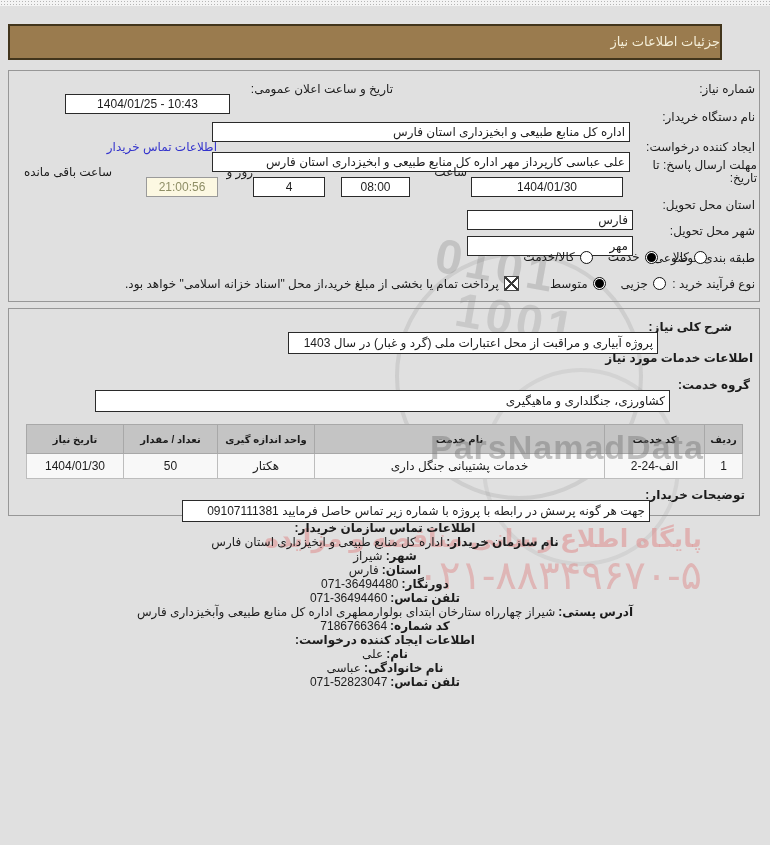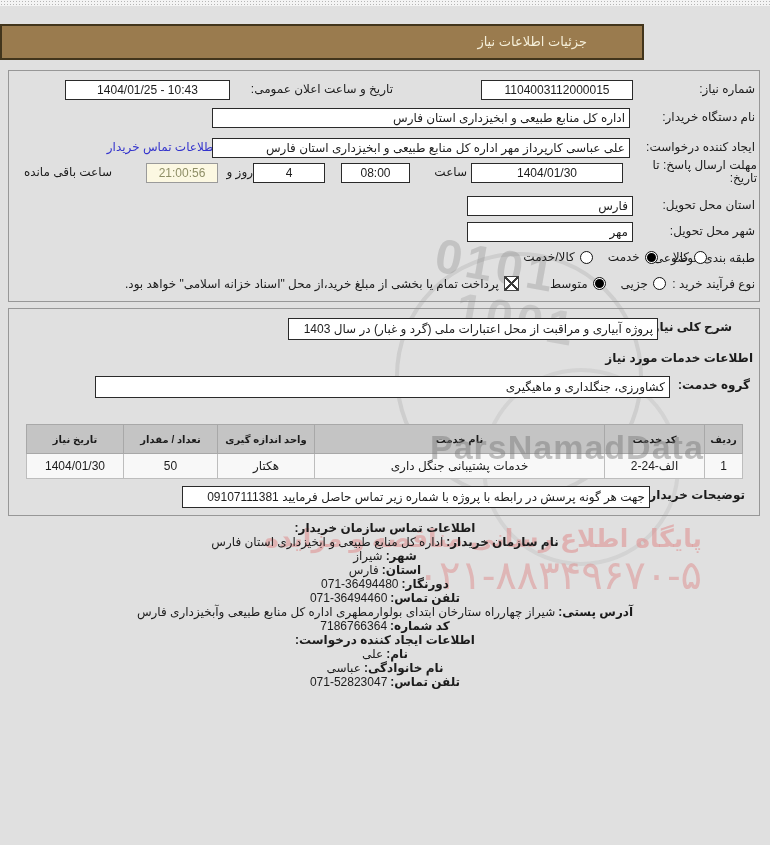--- a/index.html
+++ b/index.html
@@ -1,29 +1,29 @@
 <!DOCTYPE html>
 <html lang="fa" dir="rtl"><head>
 <meta charset="utf-8">
 <style>
   html,body{margin:0;padding:0;background:#e0e0e0;}
   .screen{position:relative;width:770px;height:845px;background:#e0e0e0;overflow:hidden;
           direction:rtl;font-family:"Liberation Sans","DejaVu Sans",sans-serif;font-size:12px;color:#1c1c1c;}
   .top-strip{position:absolute;top:0;left:0;right:0;height:6px;background-color:#f4f4f4;
              background-image:radial-gradient(circle,#b5b5b5 0.8px,transparent 1px);background-size:3px 3px;}
-  .title-bar{position:absolute;top:24px;left:0;width:644px;height:36px;box-sizing:border-box;
+  .title-bar{position:absolute;top:24px;left:8px;width:714px;height:36px;box-sizing:border-box;
              background:#9a7b4e;border:2px solid #42351c;color:#f5efd9;font-size:13px;
-             line-height:31px;text-align:right;padding-right:55px;}
+             line-height:31px;text-align:right;}
   .fs{position:absolute;left:8px;width:752px;border:1px solid #979797;box-sizing:border-box;}
   .fs1{top:70px;height:232px;}
   .fs2{top:308px;height:208px;}
   .row{position:absolute;left:0;width:770px;height:20px;z-index:2;}
   .lbl{position:absolute;top:2px;white-space:nowrap;color:#1c1c1c;}
   .b{font-weight:bold;}
-  .box{position:absolute;top:0;height:18px;background:#fff;border:1px solid #2a2a2a;
+  .box{position:absolute;top:14px;height:18px;background:#fff;border:1px solid #2a2a2a;
        line-height:18px;overflow:hidden;white-space:nowrap;z-index:2;}
   .box.center{text-align:center;}
   .box.rt{text-align:right;padding:0 4px;}
   .box.h20{height:20px;line-height:20px;}
   .ltr{direction:ltr;unicode-bidi:isolate;}
   .yellow{background:#fcf8e2;color:#8e8e66;border:1px solid #9a9a9a;}
   .link{color:#3333cc;cursor:pointer;white-space:nowrap;}
   .radio{display:inline-block;width:11px;height:11px;border:1px solid #111;border-radius:50%;
          background:#fff;position:relative;flex:0 0 auto;}
   .radio.checked::after{content:"";position:absolute;inset:1px;background:#000;border-radius:50%;}
@@ -71,21 +71,20 @@
   <div class="wm wm-d wm-d1">0101</div>
   <div class="wm wm-d wm-d2">1001</div>
   <div class="wm wm-brand">ParsNamadData</div>
   <div class="wm wm-pink-text">پایگاه اطلاع رسانی مناقصه و مزایده</div>
   <div class="wm wm-pink-phone ltr">۰۲۱-۸۸۳۴۹۶۷۰-۵</div>
 
   <div class="fs fs1"></div>
 
   <div class="row" style="top:80px">
     <span class="lbl" style="right:15px">شماره نیاز:</span>
-    <span class="box center ltr" style="right:137px;width:150px">1104003112000015</span>
     <span class="lbl" style="right:377px">تاریخ و ساعت اعلان عمومی:</span>
     <span class="box center ltr" style="right:540px;width:163px">1404/01/25 - 10:43</span>
   </div>
 
   <div class="row" style="top:108px">
     <span class="lbl" style="right:15px">نام دستگاه خریدار:</span>
     <span class="box rt" style="right:140px;width:408px">اداره کل منابع طبیعی و ابخیزداری استان فارس</span>
   </div>
 
   <div class="row" style="top:138px">

